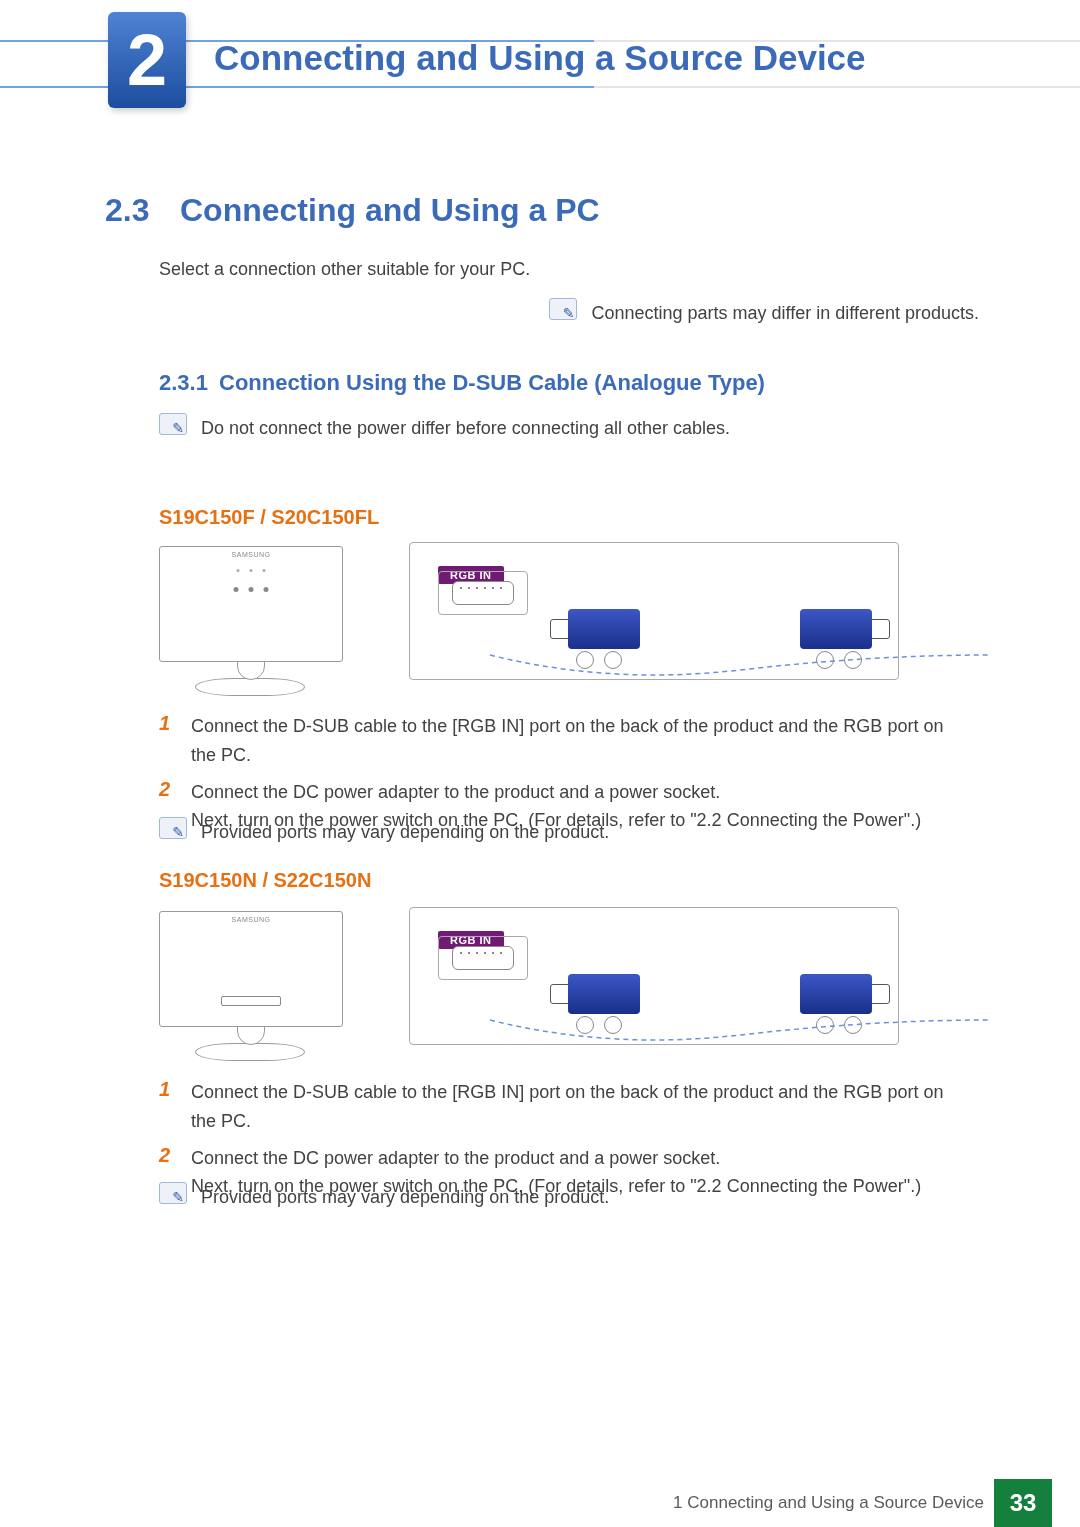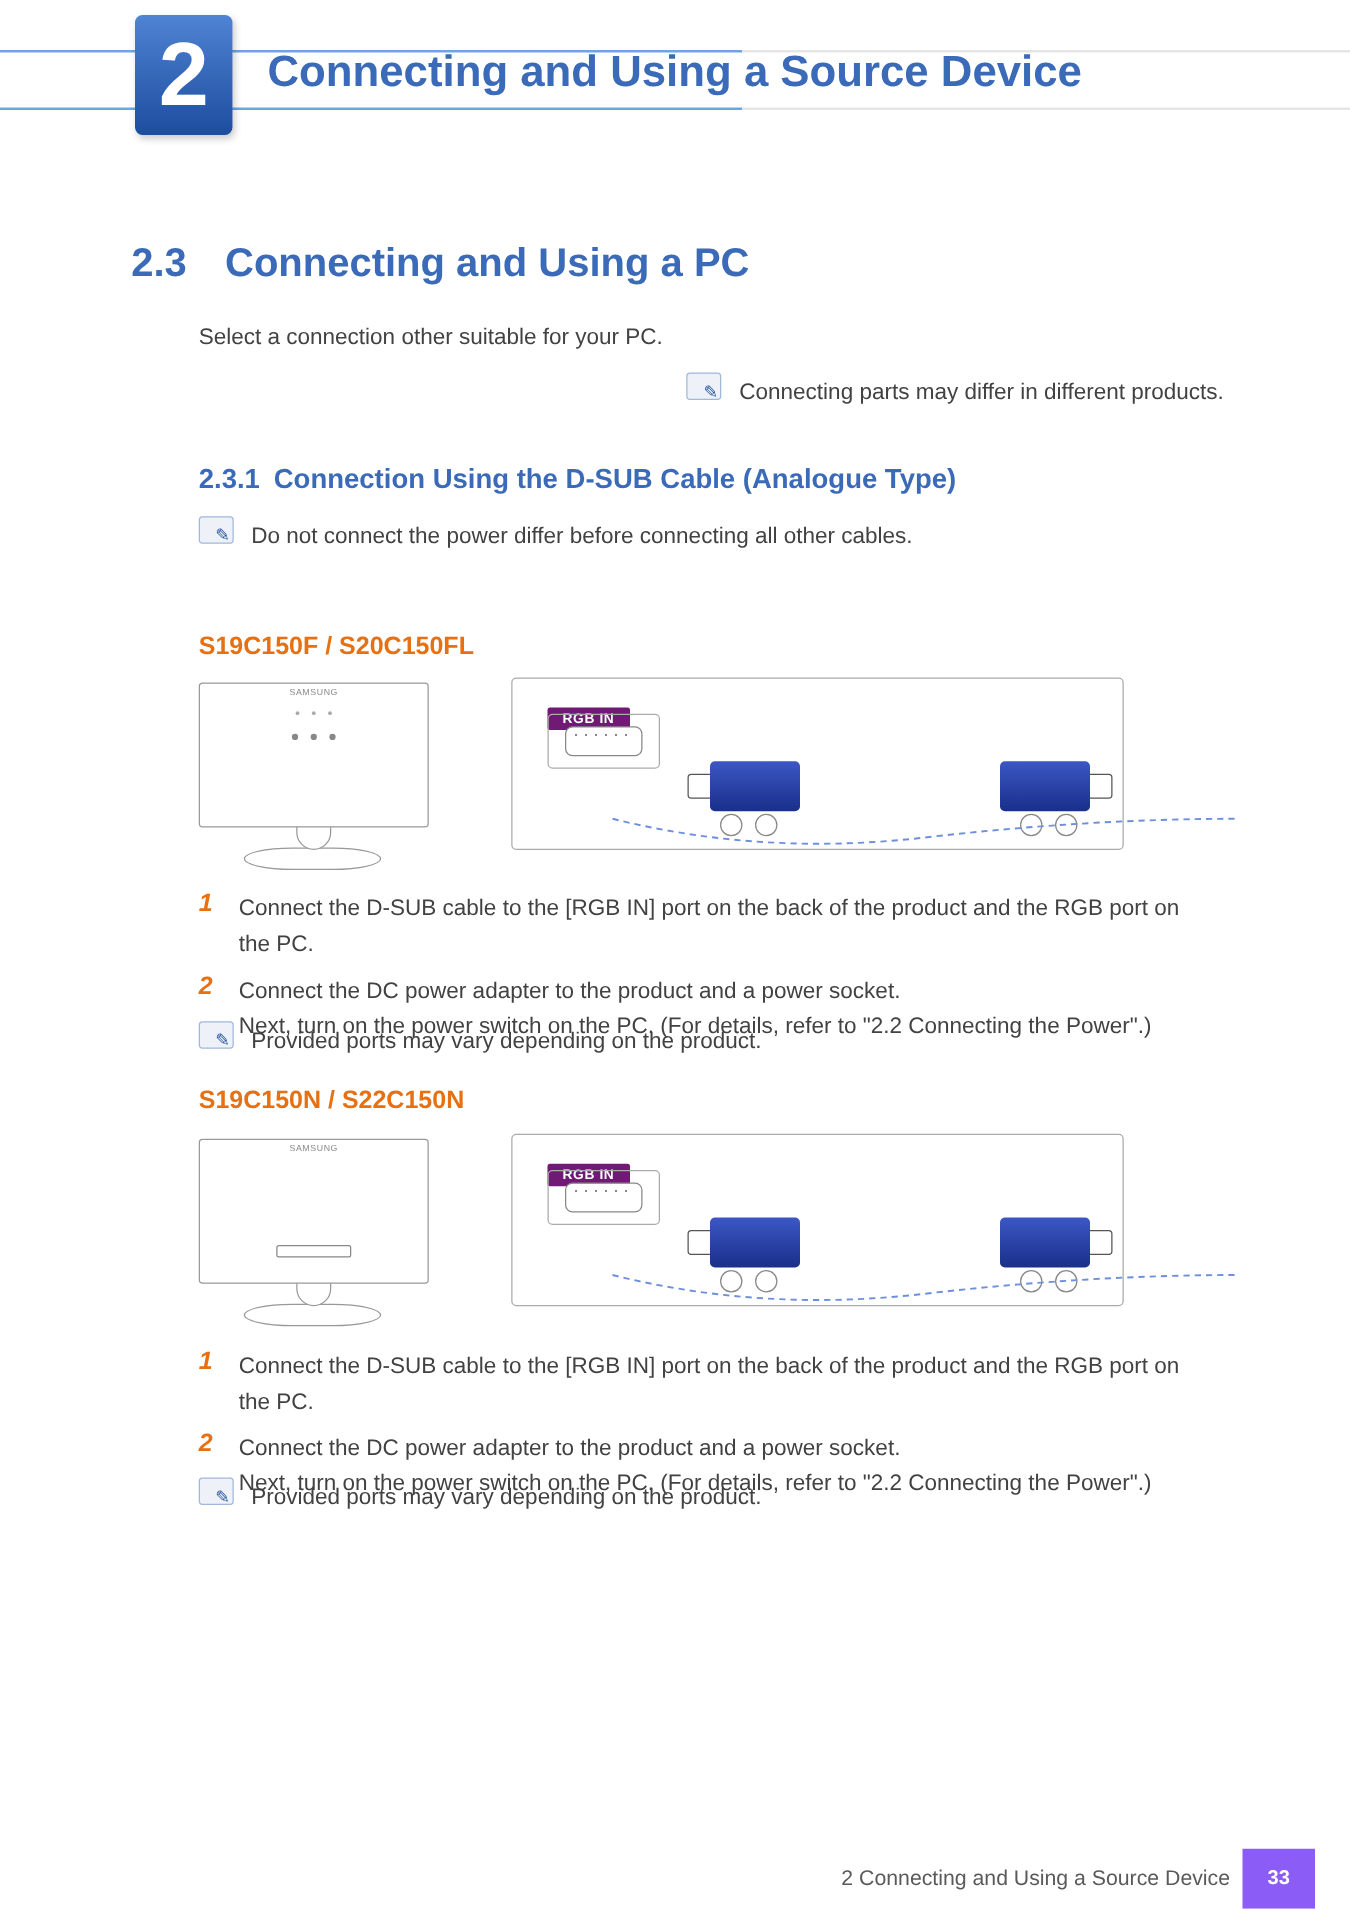--- a/index.html
+++ b/index.html
@@ -137,21 +137,21 @@
   .step-num { font-style: italic; font-size: 20px; color: #e67012; font-weight:bold; width:18px; flex:0 0 18px; }
   .step-text { font-size: 18px; color:#424242; line-height:1.6; }
 
   
   .footer {
     position: absolute; left:0; bottom:0; width:100%; height:48px;
     display:flex; justify-content:flex-end; align-items:center;
   }
   .footer-label { font-size:17px; color:#5a5a5a; margin-right:10px; }
   .footer-page {
-    width:58px; height:48px; background:#8b5cf6; color:#fff; font-size:16px; font-weight:bold;
+    width:58px; height:48px; background:#15803d; color:#fff; font-size:24px; font-weight:bold;
     display:flex; align-items:center; justify-content:center;
   }
   .footer-pad { width:28px; height:48px; }
 </style>
 </head>
 <body>
 
 <div class="page">
 
   <div class="header-rule"></div>
@@ -286,18 +286,18 @@
       </div>
     </div>
   </div>
 
   <div class="note note4">
     <div class="note-icon"></div>
     <div class="note-text">Provided ports may vary depending on the product.</div>
   </div>
 
   <div class="footer">
-    <div class="footer-label">2 Connecting and Using a Source Device</div>
+    <div class="footer-label">1 Connecting and Using a Source Device</div>
     <div class="footer-page">33</div>
     <div class="footer-pad"></div>
   </div>
 
 </div>
 
 </body></html>

